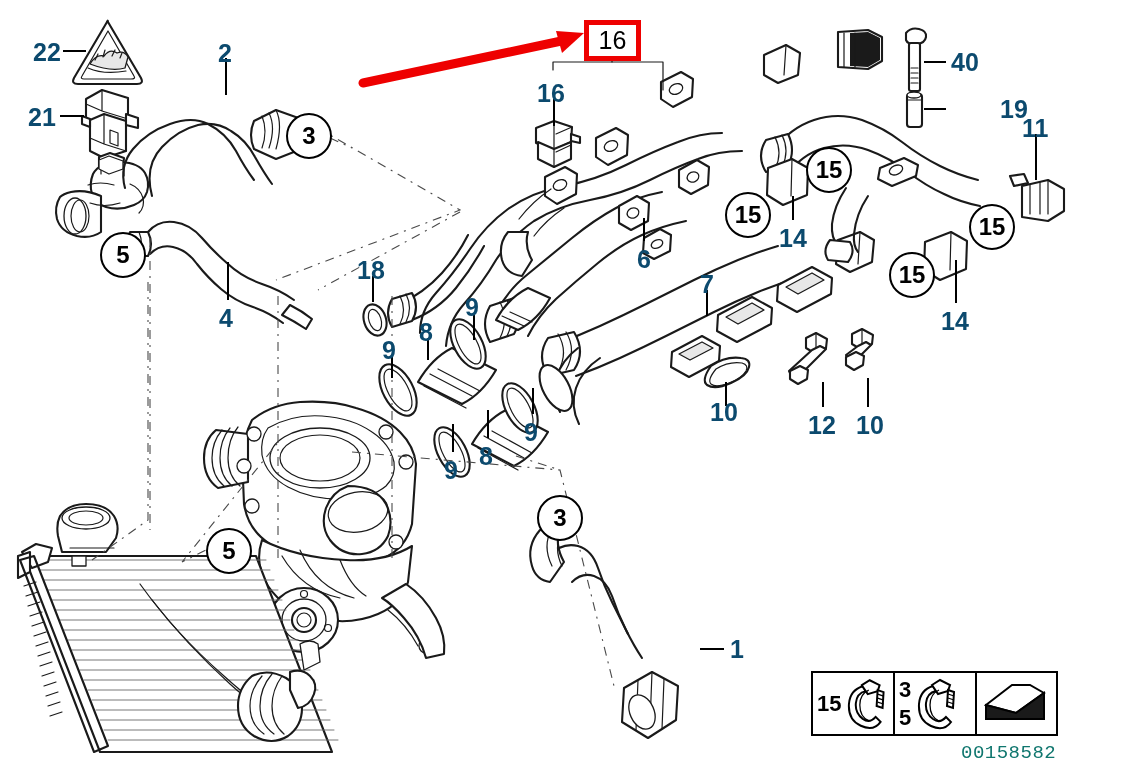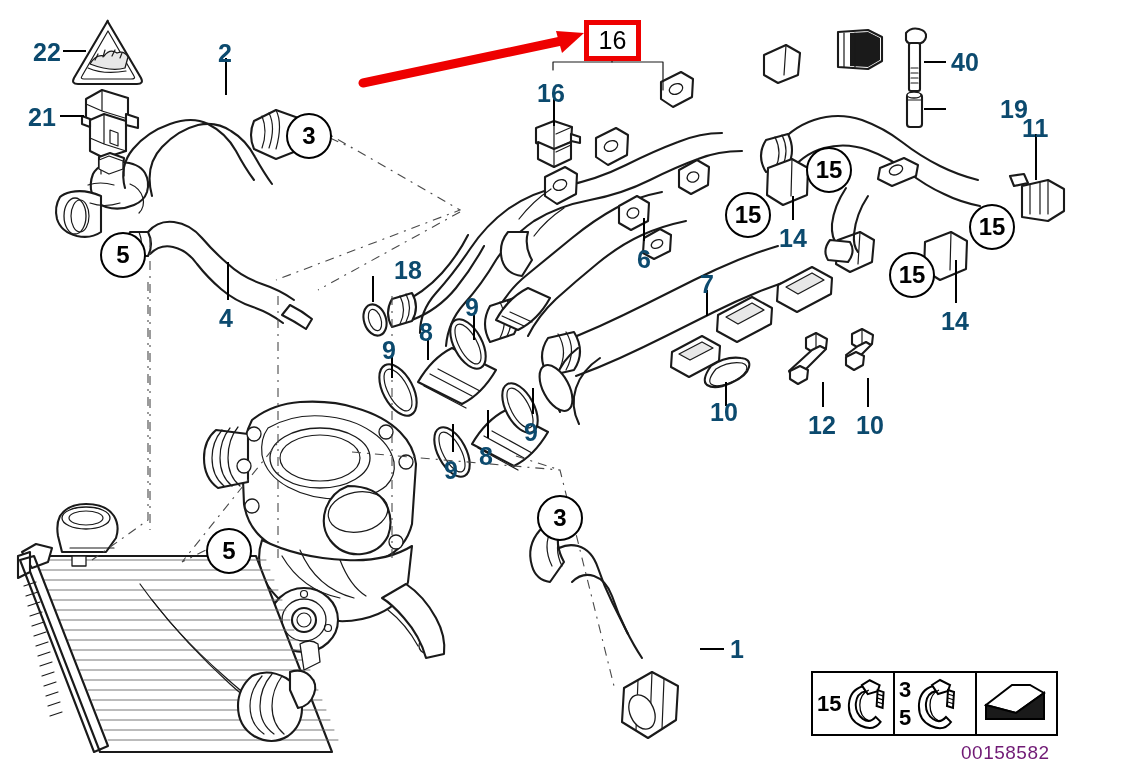--- a/index.html
+++ b/index.html
@@ -86,24 +86,24 @@
     flex-direction: column;
     justify-content: center;
     font-weight: bold;
     font-size: 22px;
     line-height: 1.25;
     color: #000;
     margin-right: 2px;
   }
   #part-number {
     position: absolute;
-    font-family: Liberation Sans, sans-serif;
+    font-family: Liberation Mono, monospace;
     font-size: 19px;
     letter-spacing: 0.5px;
-    color: #701a75;
+    color: #0f766e;
     white-space: nowrap;
   }
 </style>
 </head>
 <body>
 
 <div id="stage">
 
   <svg id="artwork" viewBox="0 0 1121 770">
     <defs>
@@ -453,21 +453,21 @@
     </g>
   </svg>
 
   <div id="callout-layer">
       <div class="callout-label" style="left: 33px; top: 40px;">22</div>
       <div class="callout-label" style="left: 28px; top: 105px;">21</div>
       <div class="callout-label" style="left: 218px; top: 41px;">2</div>
       <div class="circle-callout" style="left: 286px; top: 113px;">3</div>
       <div class="circle-callout" style="left: 100px; top: 232px;">5</div>
       <div class="callout-label" style="left: 219px; top: 306px;">4</div>
-      <div class="callout-label" style="left: 357px; top: 258px; margin-left: 37px;">18</div>
+      <div class="callout-label" style="left: 357px; top: 258px;">18</div>
       <div class="callout-label" style="left: 382px; top: 338px;">9</div>
       <div class="callout-label" style="left: 419px; top: 320px;">8</div>
       <div class="callout-label" style="left: 465px; top: 295px;">9</div>
       <div class="callout-label" style="left: 444px; top: 458px;">9</div>
       <div class="callout-label" style="left: 479px; top: 444px;">8</div>
       <div class="callout-label" style="left: 524px; top: 420px;">9</div>
       <div class="circle-callout" style="left: 206px; top: 528px;">5</div>
       <div class="callout-label" style="left: 537px; top: 81px;">16</div>
       <div class="callout-label" style="left: 637px; top: 247px;">6</div>
       <div class="callout-label" style="left: 700px; top: 272px;">7</div>

